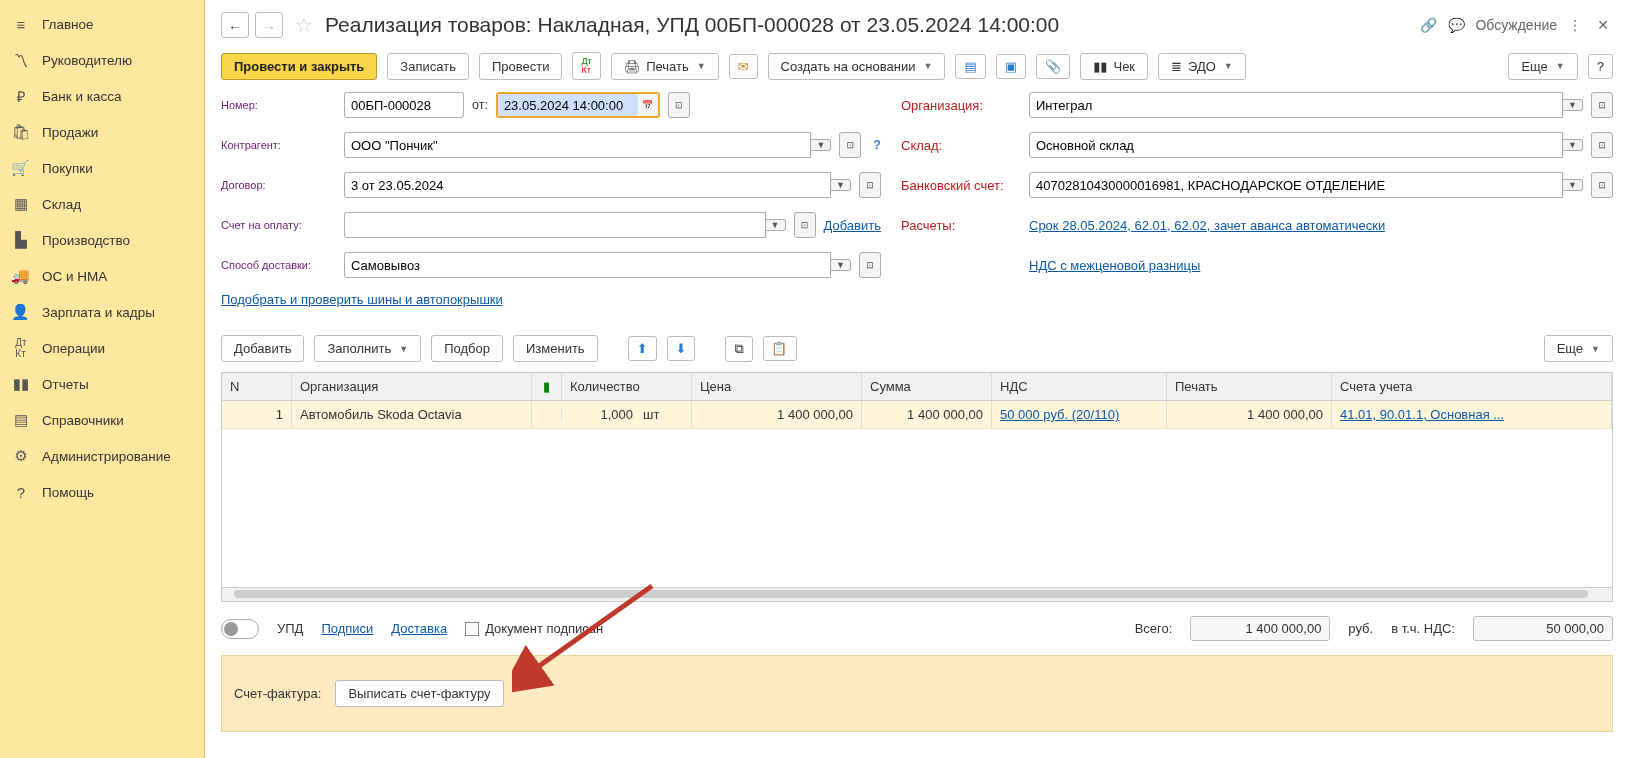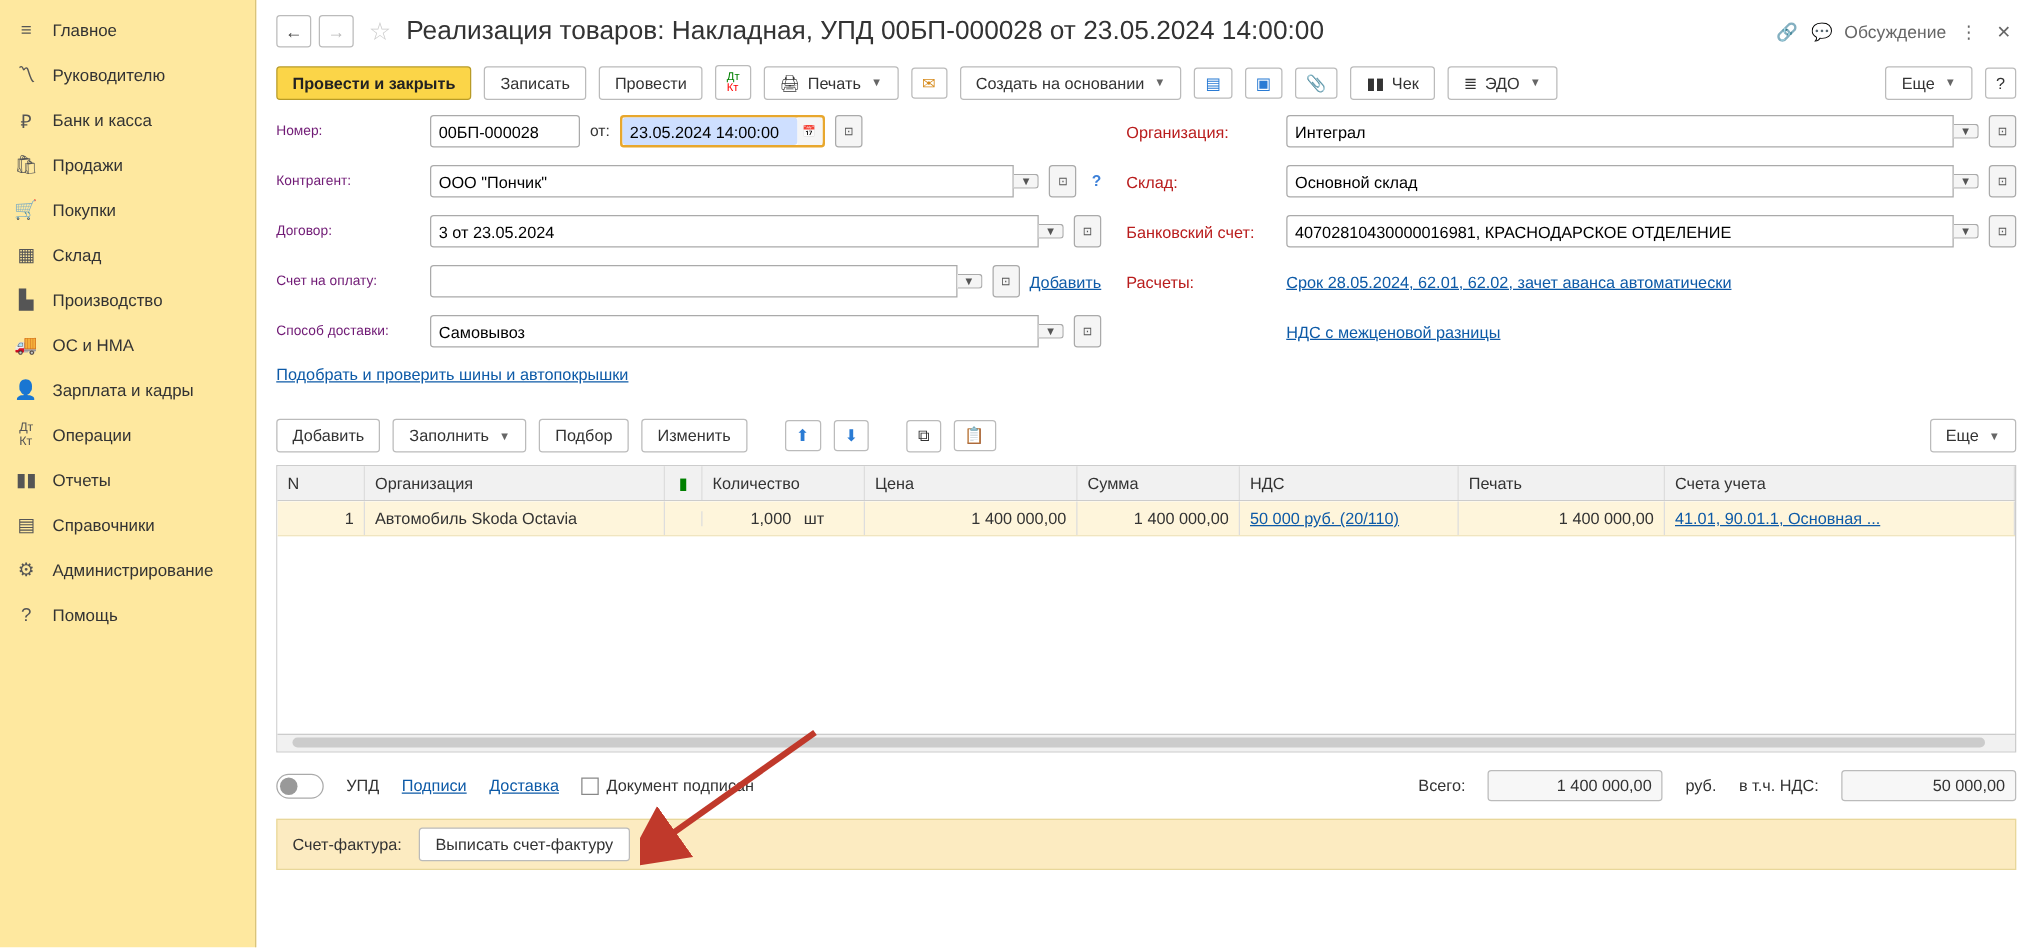--- a/index.html
+++ b/index.html
@@ -75,21 +75,21 @@
 
   
   .footer1 { display: flex; align-items: center; gap: 18px; padding: 14px 16px; font-size: 13px; }
   .toggle { width: 38px; height: 20px; border-radius: 10px; background: #fff; border: 1px solid #aaa; position: relative; display: inline-block; }
   .toggle::after { content: ""; position: absolute; left: 2px; top: 2px; width: 14px; height: 14px; border-radius: 50%; background: #999; }
   .footer1 .spacer { flex: 1; }
   .total-box { display: inline-flex; align-items: center; border: 1px solid #bbb; border-radius: 3px; padding: 4px 8px; background: #f7f7f7; min-width: 140px; justify-content: flex-end; }
   .checkbox { width: 14px; height: 14px; border: 1px solid #888; display: inline-block; vertical-align: middle; }
 
   
-  .invoice-bar { margin: 0 16px 10px 16px; background: #fcebc1; border: 1px solid #e8d79a; padding: 6px 12px; display: flex; align-items: center; gap: 14px; font-size: 13px; }
+  .invoice-bar { margin: 0 16px 10px 16px; background: #fcebc1; border: 1px solid #e8d79a; padding: 24px 12px; display: flex; align-items: center; gap: 14px; font-size: 13px; }
 
   
   .arrow-svg { position: absolute; pointer-events: none; }
 </style>
 </head>
 <body>
 
 <div class="layout">
 
   <div class="sidebar">

